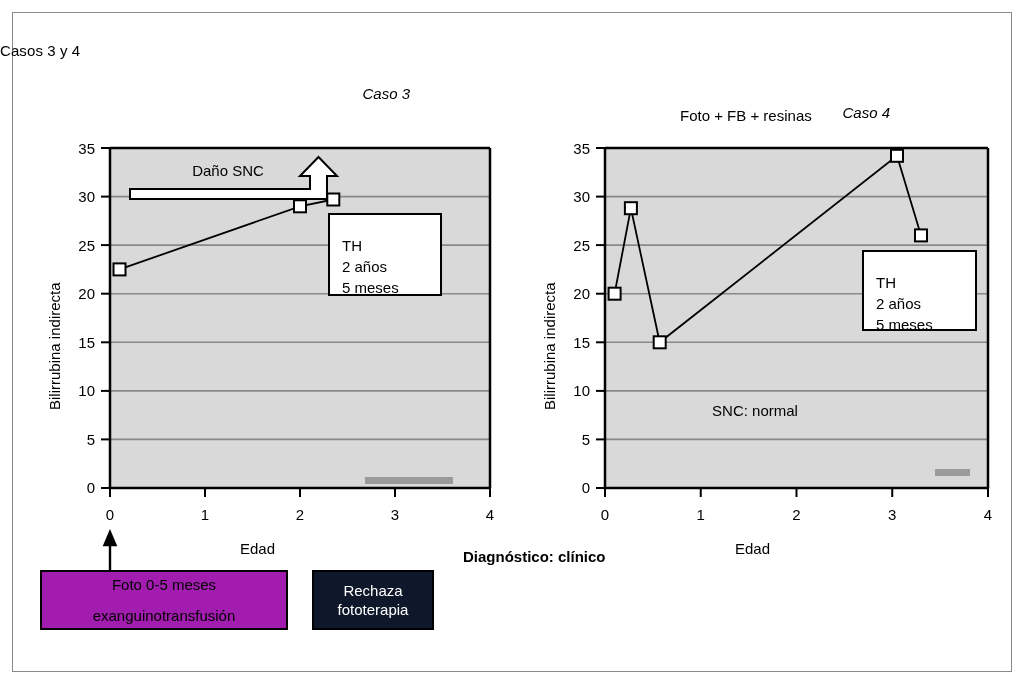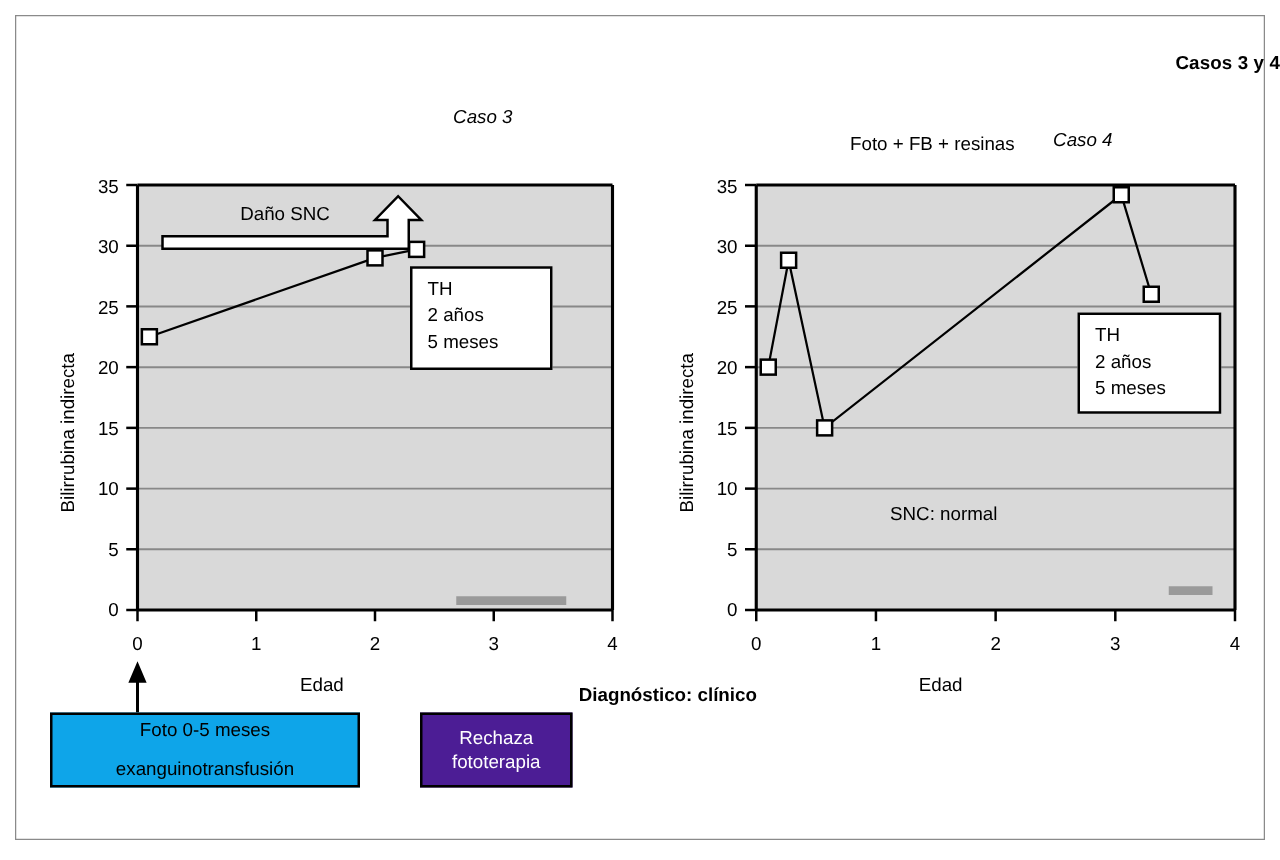--- a/index.html
+++ b/index.html
@@ -27,23 +27,23 @@
     height: 660px;
     border: 1px solid #8a8a8a;
     box-sizing: border-box;
     background: #ffffff;
   }
   .main-title {
     position: absolute;
     left: 0;
     top: 42px;
     width: 1024px;
-    text-align: right;
-    font-size: 15px;
-    font-weight: bold;
+    text-align: left;
+    font-size: 15px;
+    font-weight: normal;
     letter-spacing: 0.1px;
   }
   .panel-title {
     position: absolute;
     text-align: right;
     font-size: 15px;
     white-space: nowrap;
     font-style: italic;
   }
   .panel-subtitle {
@@ -86,43 +86,42 @@
     border: 2px solid #000000;
     font-size: 15px;
     line-height: 19px;
     text-align: center;
     display: flex;
     flex-direction: column;
     justify-content: center;
     align-items: center;
   }
   .legend-white {
-    background: #0ea5e9;
+    background: #a21caf;
     color: #000000;
     gap: 12px;
   }
   .legend-gray {
-    background: #4c1d95;
+    background: #0f172a;
     color: #ffffff;
-    margin-left: 24px;
   }
   .caption-text {
     position: absolute;
     font-size: 15px;
     white-space: nowrap;
     font-weight: bold;
   }
   .th-box {
     position: absolute;
     box-sizing: border-box;
     background: #ffffff;
     border: 2px solid #000000;
     font-size: 15px;
     line-height: 21px;
-    padding: 6px 0 4px 12px;
+    padding: 20px 0 4px 12px;
     text-align: left;
   }
 </style>
 </head>
 <body>
 
 <div id="figure-root">
 
   <div class="frame"></div>
 

